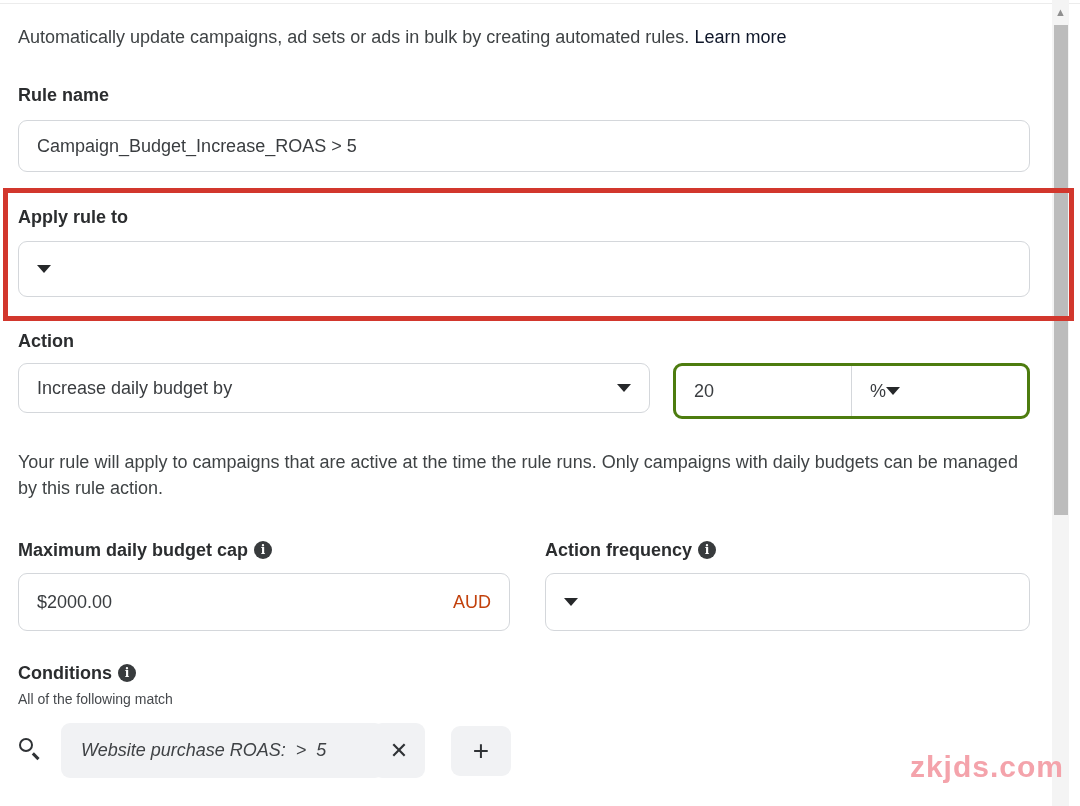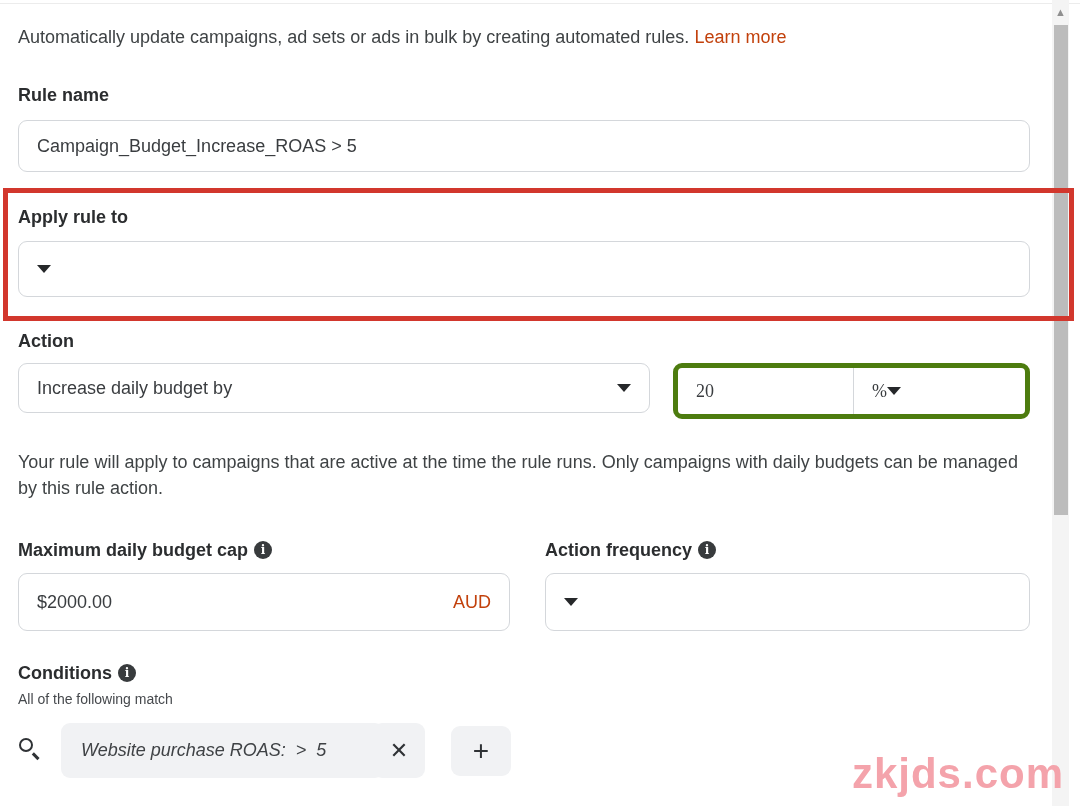--- a/index.html
+++ b/index.html
@@ -6,38 +6,38 @@
   html,body { margin:0; padding:0; }
   body {
     width:1080px; height:806px; position:relative; overflow:hidden;
     background:#ffffff; font-family:"Liberation Sans", sans-serif;
     color:#3c4043;
   }
   .top-hairline { position:absolute; left:0; top:3px; width:1080px; height:1px; background:#ececec; }
 
   .abs { position:absolute; }
   .intro { left:18px; top:27px; font-size:18px; color:#3f4345; width:1000px; }
-  .link { color:#c2410c; text-decoration:none; cursor:pointer; margin-left:5px; }
+  .link { color:#0f172a; text-decoration:none; cursor:pointer; margin-left:5px; }
 
   .lbl { font-size:18px; font-weight:bold; color:#2b2d2f; }
   .sub { font-size:14px; color:#46494d; }
 
   .field {
     background:#fff; border:1px solid #d4d7db; border-radius:9px;
     display:flex; align-items:center; padding:0 18px; font-size:18px; color:#3a3d40;
   }
   .field .grow { flex:1; }
   .caret {
     width:0; height:0;
     border-left:7px solid transparent; border-right:7px solid transparent;
     border-top:8px solid #26282a; flex:none;
   }
   .suffix { color:#c2410c; }
 
-  .group { background:#fff; border:5px solid #4d7c0f; border-radius:9px; display:flex;font-family:Liberation Serif, serif; }
+  .group { background:#fff; border:3px solid #4d7c0f; border-radius:9px; display:flex; }
   .group .cell { display:flex; align-items:center; padding:0 18px; font-size:18px; color:#3a3d40; }
   .group .cell.first { width:175px; }
   .group .cell.second { flex:1; border-left:1px solid #d4d7db; }
 
   .note { left:18px; top:449px; width:1008px; font-size:18px; line-height:26px; color:#3f4345; }
 
   .info-icon {
     display:inline-flex; align-items:center; justify-content:center;
     width:18px; height:18px; border-radius:50%; background:#383b3d; color:#fff;
     font-size:12px; font-weight:bold; font-family:"DejaVu Serif", serif;
@@ -60,21 +60,21 @@
   .search-icon .handle { position:absolute; left:15px; top:15px; width:8px; height:2.5px;
       background:#2f3235; transform:rotate(45deg); transform-origin:0 50%; }
 
   .scrollbar { left:1052px; top:0; width:17px; height:806px; background:#f4f4f4; }
   .scroll-up { position:absolute; left:0; top:4px; width:17px; height:16px;
       display:flex; align-items:center; justify-content:center; color:#8f8f8f; font-size:11px; cursor:pointer; }
   .scroll-thumb { position:absolute; left:1.5px; top:25px; width:14px; height:490px;
       background:#bcbcbc; cursor:pointer; }
 
   .watermark {
-    right:16px; top:750px; font-size:42px; font-weight:bold;
+    right:16px; top:750px; font-size:30px; font-weight:bold;
     color:#f4a3ab; letter-spacing:1px; z-index:6;margin-left:31px;
   }
 </style>
 </head>
 <body>
 
 <div>
   <div class="top-hairline"></div>
 
   <div class="abs intro">

